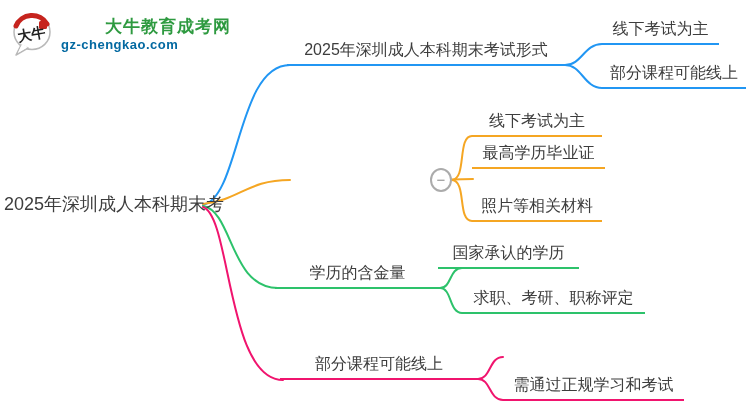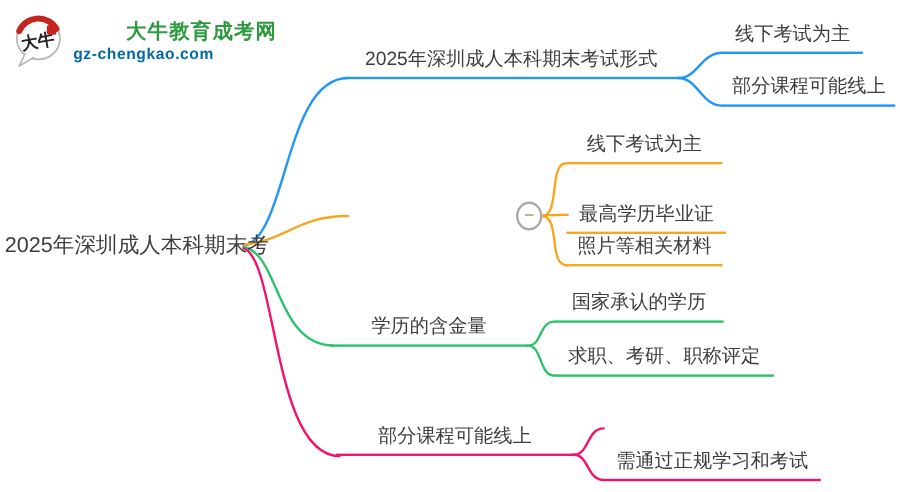--- a/index.html
+++ b/index.html
@@ -98,23 +98,23 @@
   </svg>
 
   <div class="root-node">2025年深圳成人本科期末考</div>
 
   <div class="node" style="left: 287px; top: 35px; width: 278px; border-bottom-color: rgb(33, 150, 243);">2025年深圳成人本科期末考试形式</div>
   <div class="node" style="left: 602px; top: 14px; width: 117px; border-bottom-color: rgb(33, 150, 243);">线下考试为主</div>
   <div class="node" style="left: 602px; top: 58px; width: 144px; border-bottom-color: rgb(33, 150, 243);">部分课程可能线上</div>
 
   <div class="toggle" style="border-color: rgb(171, 171, 171); color: rgb(143, 143, 143);">−</div>
   <div class="node" style="left: 472px; top: 106px; width: 130px; border-bottom-color: rgb(245, 166, 35);">线下考试为主</div>
-  <div class="node" style="left: 472px; top: 164px; width: 133px; border-bottom-color: rgb(245, 166, 35);">最高学历毕业证</div>
+  <div class="node" style="left: 472px; top: 138px; width: 133px; border-bottom-color: rgb(245, 166, 35);">最高学历毕业证</div>
   <div class="node" style="left: 275px; top: 258px; width: 165px; border-bottom-color: rgb(45, 194, 107);">学历的含金量</div>
 
   <div class="node" style="left: 472px; top: 191px; width: 130px; border-bottom-color: rgb(245, 166, 35);">照片等相关材料</div>
-  <div class="node" style="left: 462px; top: 238px; width: 141px; border-bottom-color: rgb(45, 194, 107);">国家承认的学历</div>
+  <div class="node" style="left: 438px; top: 238px; width: 141px; border-bottom-color: rgb(45, 194, 107);">国家承认的学历</div>
   <div class="node" style="left: 462px; top: 283px; width: 183px; border-bottom-color: rgb(45, 194, 107);">求职、考研、职称评定</div>
 
   <div class="node" style="left: 280px; top: 349px; width: 198px; border-bottom-color: rgb(240, 20, 110);">部分课程可能线上</div>
   <div class="node" style="left: 503px; top: 370px; width: 181px; border-bottom-color: rgb(240, 20, 110);">需通过正规学习和考试</div>
 
 </div>
 
 </body></html>

